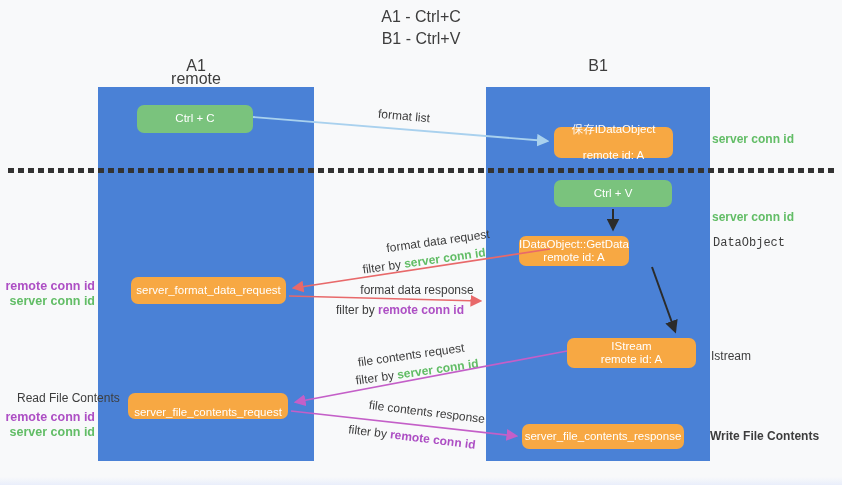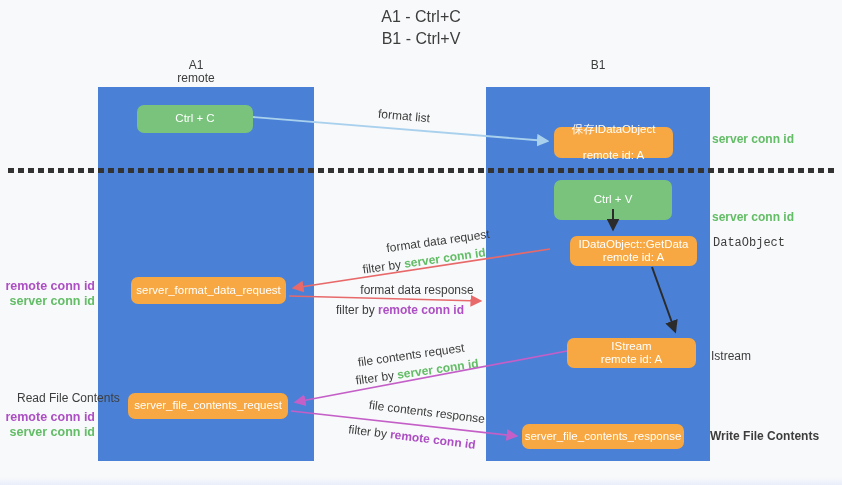--- a/index.html
+++ b/index.html
@@ -2,21 +2,21 @@
 <html style="--col-blue: #4a81d6; --box-green: #7ac37d; --box-orange: #f7a843; --arr-blue: #a9d1ee; --arr-black: #2b2b2b; --arr-red: #e8696a; --arr-magenta: #c45fc8; --green-text: #62bd66; --purple-text: #ad4fc4; --ink: #3d3d3d; --dash: #333333;"><head>
 <meta charset="utf-8">
 <style>
   html,body{margin:0;padding:0;}
   body{font-family:"Liberation Sans","DejaVu Sans",sans-serif;background:#f8f9fa;}
   .canvas{position:relative;width:842px;height:485px;background:#f8f9fa;overflow:hidden;}
   .bottom-fade{position:absolute;left:0;bottom:0;width:842px;height:8px;
     background:linear-gradient(#f8f9fa,#e9eefb);}
   .title{position:absolute;left:316px;top:6px;width:210px;text-align:center;
     font-size:16px;line-height:22px;color:var(--ink);}
-  .hdr{position:absolute;text-align:center;color:var(--ink);font-size:12px;line-height:13px;}
+  .hdr{position:absolute;text-align:center;color:var(--ink);font-size:16px;line-height:13px;}
   .hdr-left{left:98px;top:59px;width:196px;}
   .hdr-right{left:486px;top:59px;width:224px;}
   .col{position:absolute;background:var(--col-blue);top:87px;height:374px;}
   .col-left{left:98px;width:216px;}
   .col-right{left:486px;width:224px;}
   .dotted{position:absolute;left:8px;top:168px;width:828px;height:5px;
     background:repeating-linear-gradient(90deg,var(--dash) 0 6px,transparent 6px 10px);}
   .box{position:absolute;display:flex;flex-direction:column;align-items:center;
     justify-content:center;color:#fff;font-size:11.5px;line-height:13.5px;
     text-align:center;white-space:nowrap;border-radius:7px;}
@@ -63,40 +63,40 @@
 
   <div class="box green-box" style="left:137px;top:105px;width:116px;height:28px;">
     <span>Ctrl + C</span>
   </div>
 
   <div class="box orange-box" style="left:554px;top:127px;width:119px;height:31px;gap:13px;">
     <span>保存IDataObject</span>
     <span>remote id: A</span>
   </div>
 
-  <div class="box green-box" style="left:554px;top:180px;width:118px;height:40px;">
+  <div class="box green-box" style="left:554px;top:180px;width:118px;height:27px;">
     <span>Ctrl + V</span>
   </div>
 
-  <div class="box orange-box" style="left:570px;top:236px;width:127px;height:30px;">
+  <div class="box orange-box" style="left:519px;top:236px;width:110px;height:30px;">
     <span>IDataObject::GetData</span>
     <span>remote id: A</span>
   </div>
 
   <div class="box orange-box" style="left:131px;top:277px;width:155px;height:27px;align-items:center;">
     <span>server_format_data_request</span>
   </div>
 
 
   <div class="box orange-box" style="left:567px;top:338px;width:129px;height:30px;">
     <span>IStream</span>
     <span>remote id: A</span>
   </div>
 
-  <div class="box orange-box" style="left:128px;top:393px;width:160px;height:26px;">
+  <div class="box orange-box" style="left:128px;top:393px;width:160px;height:26px;justify-content:flex-end;">
     <span>server_file_contents_request</span>
   </div>
 
   <div class="box orange-box" style="left:522px;top:424px;width:162px;height:25px;">
     <span>server_file_contents_response</span>
   </div>
 
   <div class="flow-label" style="left:404px;top:116px;transform:translate(-50%,-50%) rotate(5deg);">format list</div>
 
   <div class="flow-label" style="left:438px;top:241px;transform:translate(-50%,-50%) rotate(-8deg);">format data request</div>

